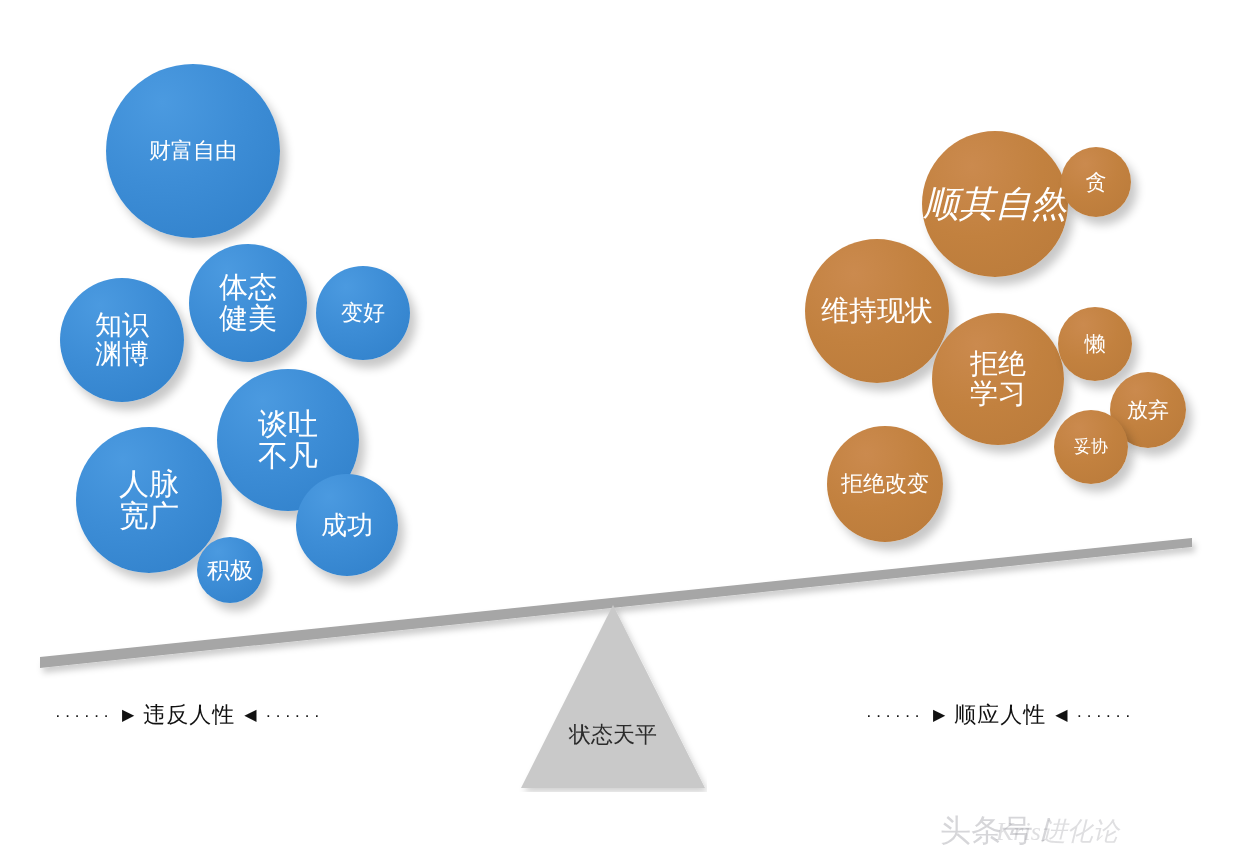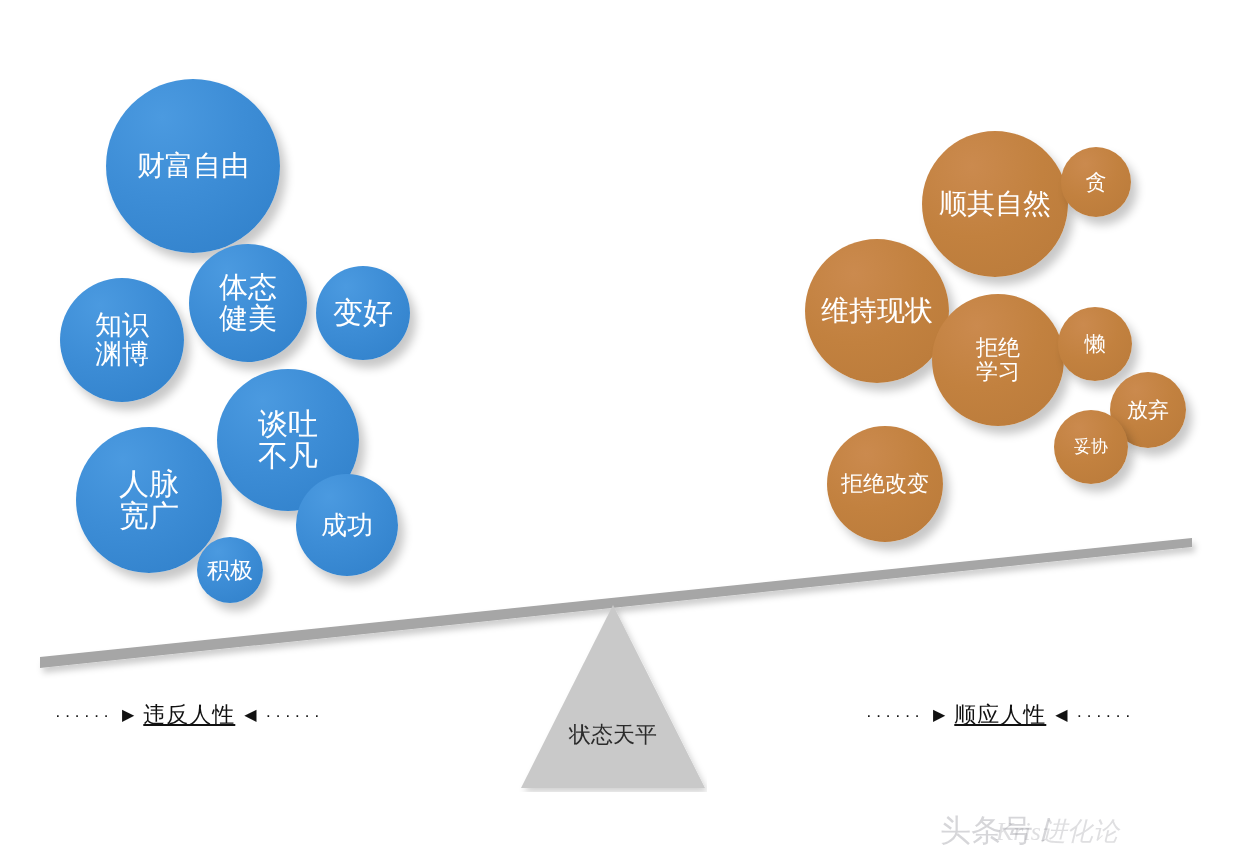--- a/index.html
+++ b/index.html
@@ -89,21 +89,20 @@
   }
   .caption .tri {
     font-size: 16px;
     line-height: 1;
     color: #111;
   }
   .caption .cap-text {
     font-size: 22px;
     color: #111;
     letter-spacing: 1px;
-    text-decoration: underline;
   }
   #caption-left { left: 55px; }
   #caption-right { left: 866px; }
 
   
   #watermark {
     position: absolute;
     left: 940px;
     top: 806px;
     width: 300px;
@@ -146,39 +145,39 @@
     <defs>
       <filter id="triShadow" x="-20%" y="-20%" width="150%" height="150%">
         <feDropShadow dx="3" dy="4" stdDeviation="3" flood-color="#000000" flood-opacity="0.18"></feDropShadow>
       </filter>
     </defs>
     <polygon points="94,3 186,186 2,186" fill="#c9c9c9" filter="url(#triShadow)"></polygon>
   </svg>
   <div id="fulcrum-label">状态天平</div>
 
   <div id="left-cluster">
-      <div class="bubble blue" style="left: 106px; top: 79px; width: 174px; height: 174px; font-size: 28px;">财富自由</div>
+      <div class="bubble blue" style="left: 106px; top: 64px; width: 174px; height: 174px; font-size: 22px;">财富自由</div>
       <div class="bubble blue" style="left: 189px; top: 244px; width: 118px; height: 118px; font-size: 29px;">体态
 健美</div>
       <div class="bubble blue" style="left: 60px; top: 278px; width: 124px; height: 124px; font-size: 27px;">知识
 渊博</div>
-      <div class="bubble blue" style="left: 316px; top: 266px; width: 94px; height: 94px; font-size: 30px;">变好</div>
+      <div class="bubble blue" style="left: 316px; top: 266px; width: 94px; height: 94px; font-size: 22px;">变好</div>
       <div class="bubble blue" style="left: 217px; top: 369px; width: 142px; height: 142px; font-size: 30px;">谈吐
 不凡</div>
       <div class="bubble blue" style="left: 76px; top: 427px; width: 146px; height: 146px; font-size: 30px;">人脉
 宽广</div>
       <div class="bubble blue" style="left: 296px; top: 474px; width: 102px; height: 102px; font-size: 26px;">成功</div>
       <div class="bubble blue" style="left: 197px; top: 537px; width: 66px; height: 66px; font-size: 23px;">积极</div>
     </div>
 
   <div id="right-cluster">
-      <div class="bubble orange" style="left: 922px; top: 131px; width: 146px; height: 146px; font-size: 28px;">顺其自然</div>
+      <div class="bubble orange" style="left: 922px; top: 131px; width: 146px; height: 146px; font-size: 36px; font-style: italic;">顺其自然</div>
       <div class="bubble orange" style="left: 1061px; top: 147px; width: 70px; height: 70px; font-size: 21px;">贪</div>
       <div class="bubble orange" style="left: 805px; top: 239px; width: 144px; height: 144px; font-size: 28px;">维持现状</div>
-      <div class="bubble orange" style="left: 932px; top: 294px; width: 132px; height: 132px; font-size: 22px;">拒绝
+      <div class="bubble orange" style="left: 932px; top: 313px; width: 132px; height: 132px; font-size: 28px;">拒绝
 学习</div>
       <div class="bubble orange" style="left: 1058px; top: 307px; width: 74px; height: 74px; font-size: 21px;">懒</div>
       <div class="bubble orange" style="left: 1110px; top: 372px; width: 76px; height: 76px; font-size: 21px;">放弃</div>
       <div class="bubble orange" style="left: 1054px; top: 410px; width: 74px; height: 74px; font-size: 17px;">妥协</div>
       <div class="bubble orange" style="left: 827px; top: 426px; width: 116px; height: 116px; font-size: 22px;">拒绝改变</div>
     </div>
 
   <div class="caption" id="caption-left">
     <span class="dots">······</span>
     <span class="tri">▶</span>

